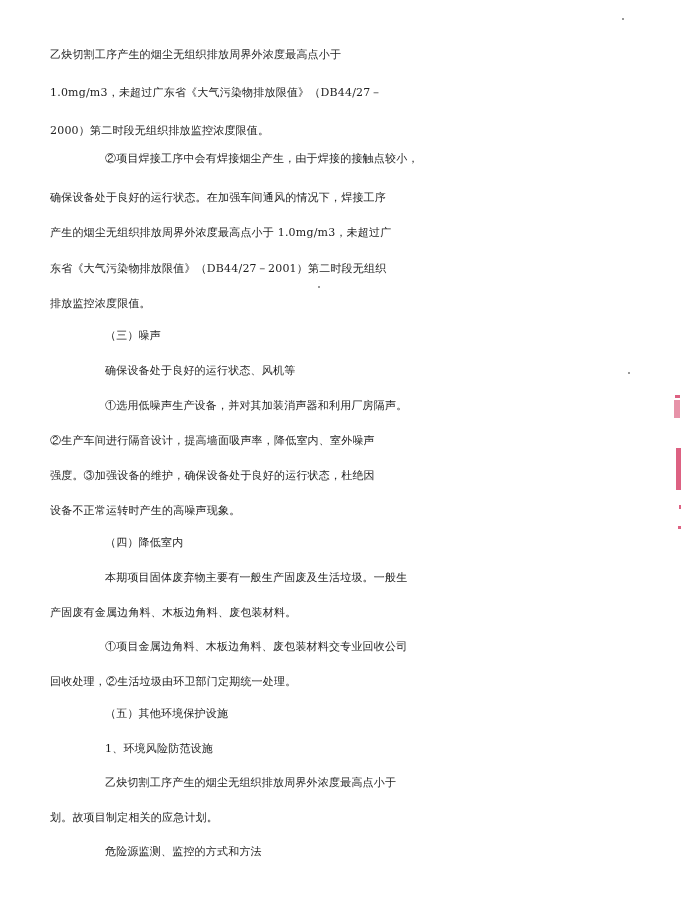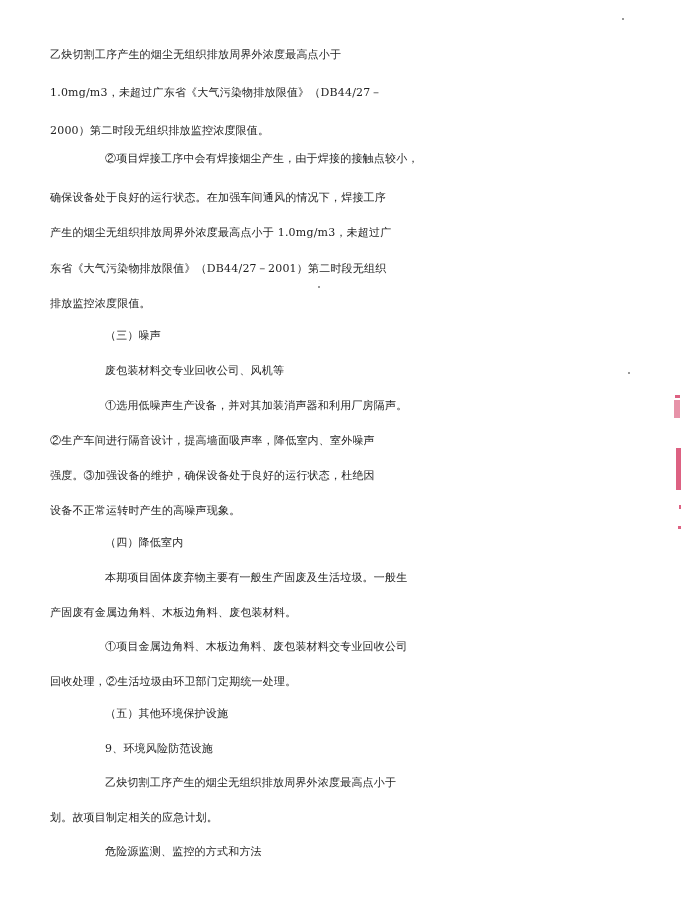--- a/index.html
+++ b/index.html
@@ -26,34 +26,34 @@
   <div class="line" style="top:82px">1.0mg/m3，未超过广东省《大气污染物排放限值》（DB44/27－</div>
   <div class="line" style="top:120px">2000）第二时段无组织排放监控浓度限值。</div>
 
   <div class="line ind" style="top:148px">②项目焊接工序中会有焊接烟尘产生，由于焊接的接触点较小，</div>
   <div class="line" style="top:187px">确保设备处于良好的运行状态。在加强车间通风的情况下，焊接工序</div>
   <div class="line" style="top:222px">产生的烟尘无组织排放周界外浓度最高点小于 1.0mg/m3，未超过广</div>
   <div class="line" style="top:258px">东省《大气污染物排放限值》（DB44/27－2001）第二时段无组织</div>
   <div class="line" style="top:293px">排放监控浓度限值。</div>
 
   <div class="line ind bold" style="top:325px">（三）噪声</div>
-  <div class="line ind" style="top:360px">废包装材料交专业回收公司、风机等</div>
+  <div class="line ind" style="top:360px">确保设备处于良好的运行状态、风机等</div>
   <div class="line ind" style="top:395px">①选用低噪声生产设备，并对其加装消声器和利用厂房隔声。</div>
   <div class="line" style="top:430px">②生产车间进行隔音设计，提高墙面吸声率，降低室内、室外噪声</div>
   <div class="line" style="top:465px">强度。③加强设备的维护，确保设备处于良好的运行状态，杜绝因</div>
   <div class="line" style="top:500px">设备不正常运转时产生的高噪声现象。</div>
 
   <div class="line ind bold" style="top:532px">（四）降低室内</div>
   <div class="line ind" style="top:567px">本期项目固体废弃物主要有一般生产固废及生活垃圾。一般生</div>
   <div class="line" style="top:602px">产固废有金属边角料、木板边角料、废包装材料。</div>
   <div class="line ind" style="top:636px">①项目金属边角料、木板边角料、废包装材料交专业回收公司</div>
   <div class="line" style="top:671px">回收处理，②生活垃圾由环卫部门定期统一处理。</div>
 
   <div class="line ind bold" style="top:703px">（五）其他环境保护设施</div>
-  <div class="line ind" style="top:738px">9、环境风险防范设施</div>
+  <div class="line ind" style="top:738px">1、环境风险防范设施</div>
   <div class="line ind" style="top:772px">乙炔切割工序产生的烟尘无组织排放周界外浓度最高点小于</div>
   <div class="line" style="top:807px">划。故项目制定相关的应急计划。</div>
   <div class="line ind" style="top:841px">危险源监测、监控的方式和方法</div>
   <div class="line ind2" style="top:876px">◆公司有危险源管理制度，落实监控措施。</div>
 </div>
 
 <div>
   <div class="stamp" style="left:675px;top:395px;width:5px;height:3px;"></div>
   <div class="stamp" style="left:674px;top:400px;width:6px;height:18px;opacity:0.55;"></div>
   <div class="stamp" style="left:676px;top:448px;width:5px;height:42px;"></div>

